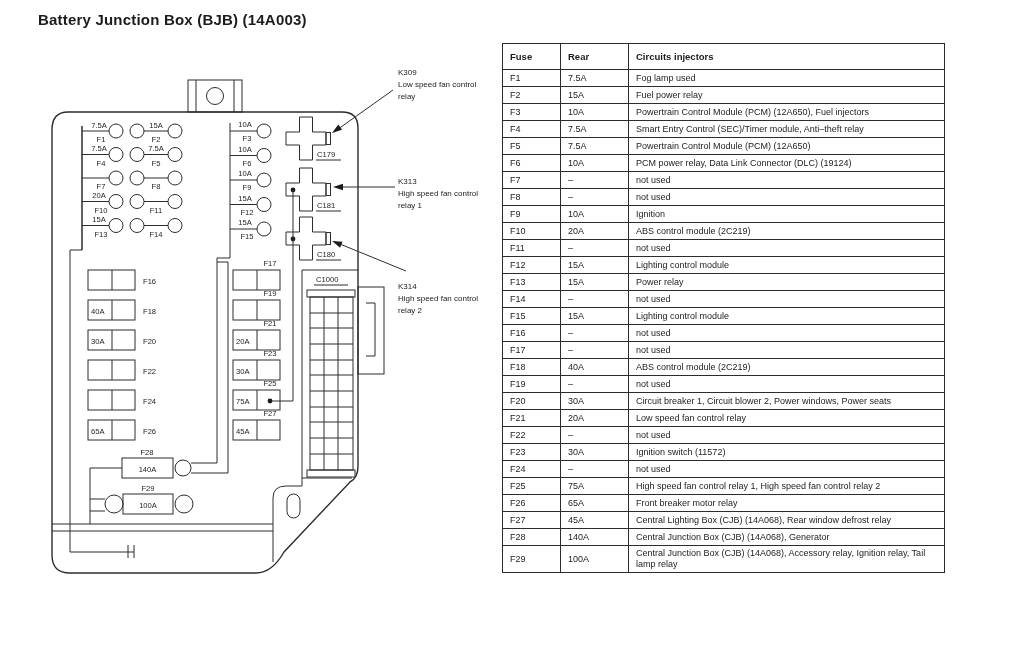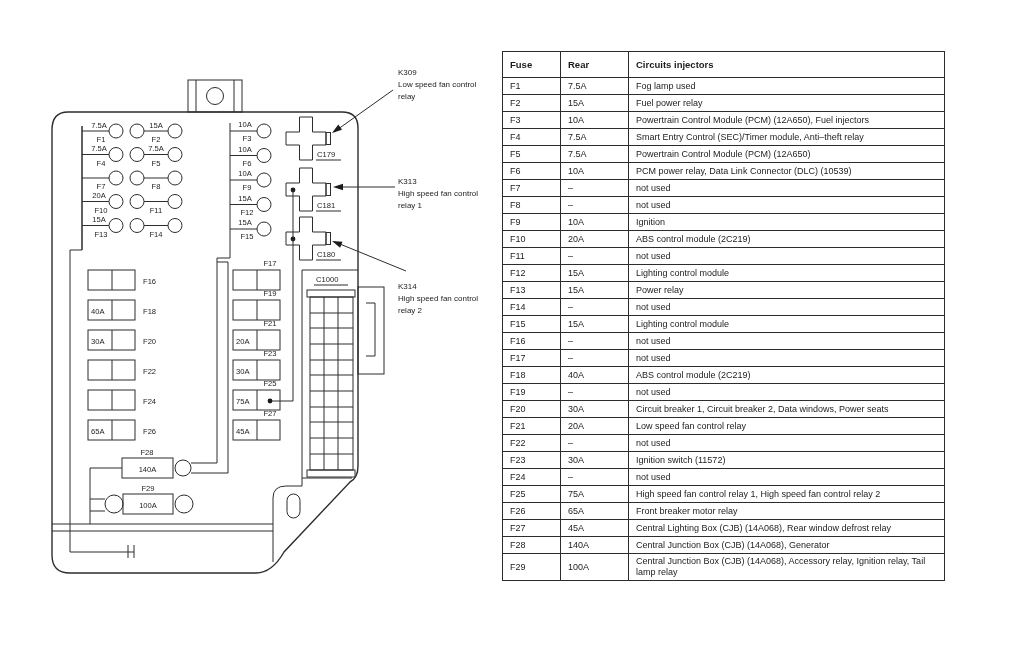--- a/index.html
+++ b/index.html
@@ -7,29 +7,30 @@
   .page{position:relative;width:1022px;height:656px;background:#fff;overflow:hidden;}
   .title{position:absolute;left:38px;top:11px;margin:0;font-size:15px;font-weight:bold;letter-spacing:.2px;}
   svg.diag{position:absolute;left:0;top:0;}
   .diag text{font-family:"Liberation Sans",sans-serif;font-size:7.6px;fill:#1c1c1c;}
   .diag text.t8{font-size:8px;}
   .diag .mid{text-anchor:middle;}
   .s{stroke:#2d2d2d;fill:none;stroke-width:1;}
   .thick{stroke-width:1.4;}
   .dot{fill:#1c1c1c;stroke:none;}
   .arrow{fill:#1c1c1c;stroke:none;}
-  table.fuses{position:absolute;left:502px;top:51px;width:442px;border-collapse:collapse;table-layout:fixed;font-size:9px;background:#fff;border:1.5px solid #2c2c2c;}
+  table.fuses{position:absolute;left:502px;top:43px;width:442px;border-collapse:collapse;table-layout:fixed;font-size:9px;background:#fff;border:1.5px solid #2c2c2c;}
   .fuses th,.fuses td{border:1px solid #2c2c2c;padding:2px 7px;text-align:left;vertical-align:middle;word-wrap:break-word;}
   .fuses th{font-weight:bold;height:21px;font-size:9.5px;}
   .fuses td{height:12px;line-height:11px;}
 </style>
 </head>
 <body>
 
 <div class="page">
+  <h1 class="title">Battery Junction Box (BJB) (14A003)</h1>
 
   <svg class="diag" width="500" height="656" viewBox="0 0 500 656">
     <defs>
       <path id="crossShape" d="M299.5,117 h13 v15 h13.5 v13 h-13.5 v15 h-13 v-15 h-13.5 v-13 h13.5 Z"></path>
     </defs>
 
     <g>
       <path class="s thick" d="M68,112 H342 Q358,112 358,128 V466 Q358,478 350,482 L284,552 Q272,573 256,573 H70 Q52,573 52,555 V130 Q52,112 68,112 Z"></path>
       <g>
         <rect class="s" x="188" y="80" width="54" height="32"></rect>
@@ -303,21 +304,21 @@
           <td>Smart Entry Control (SEC)/Timer module, Anti–theft relay</td>
         </tr>
         <tr>
           <td>F5</td>
           <td>7.5A</td>
           <td>Powertrain Control Module (PCM) (12A650)</td>
         </tr>
         <tr>
           <td>F6</td>
           <td>10A</td>
-          <td>PCM power relay, Data Link Connector (DLC) (10539)</td>
+          <td>PCM power relay, Data Link Connector (DLC) (19124)</td>
         </tr>
         <tr>
           <td>F7</td>
           <td>–</td>
           <td>not used</td>
         </tr>
         <tr>
           <td>F8</td>
           <td>–</td>
           <td>not used</td>
@@ -373,21 +374,21 @@
           <td>ABS control module (2C219)</td>
         </tr>
         <tr>
           <td>F19</td>
           <td>–</td>
           <td>not used</td>
         </tr>
         <tr>
           <td>F20</td>
           <td>30A</td>
-          <td>Circuit breaker 1, Circuit breaker 2, Data windows, Power seats</td>
+          <td>Circuit breaker 1, Circuit blower 2, Power windows, Power seats</td>
         </tr>
         <tr>
           <td>F21</td>
           <td>20A</td>
           <td>Low speed fan control relay</td>
         </tr>
         <tr>
           <td>F22</td>
           <td>–</td>
           <td>not used</td>

